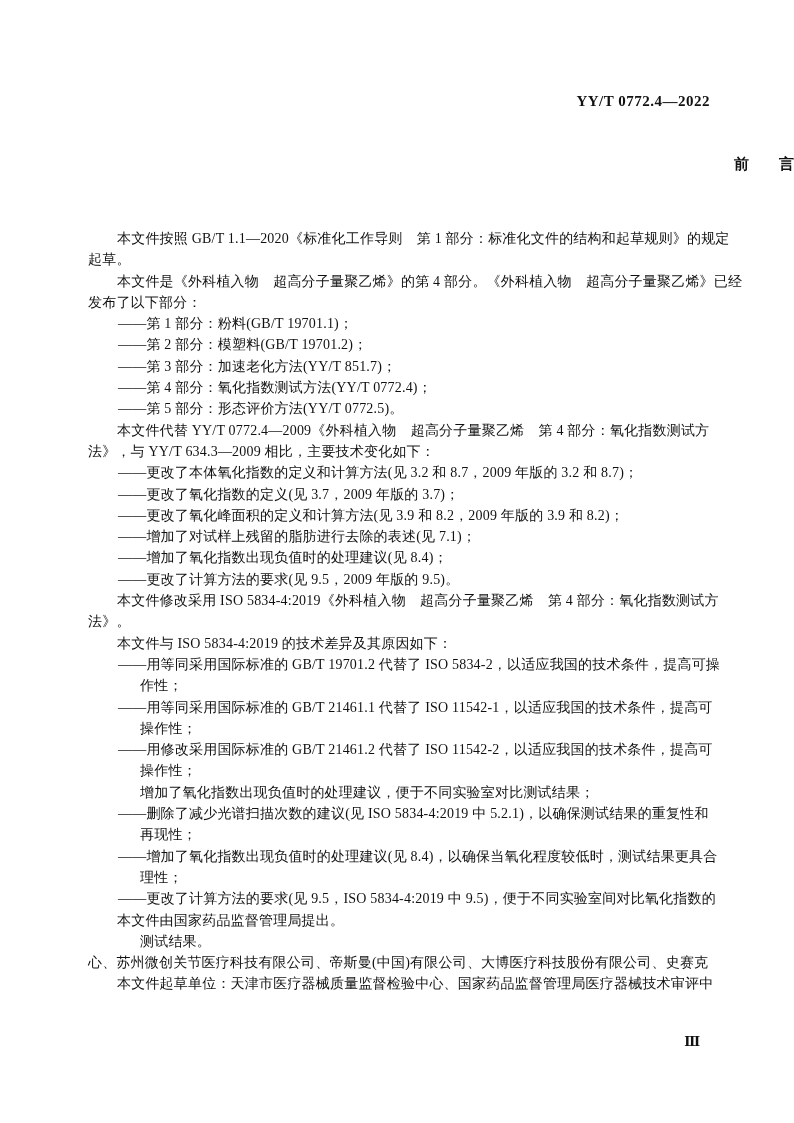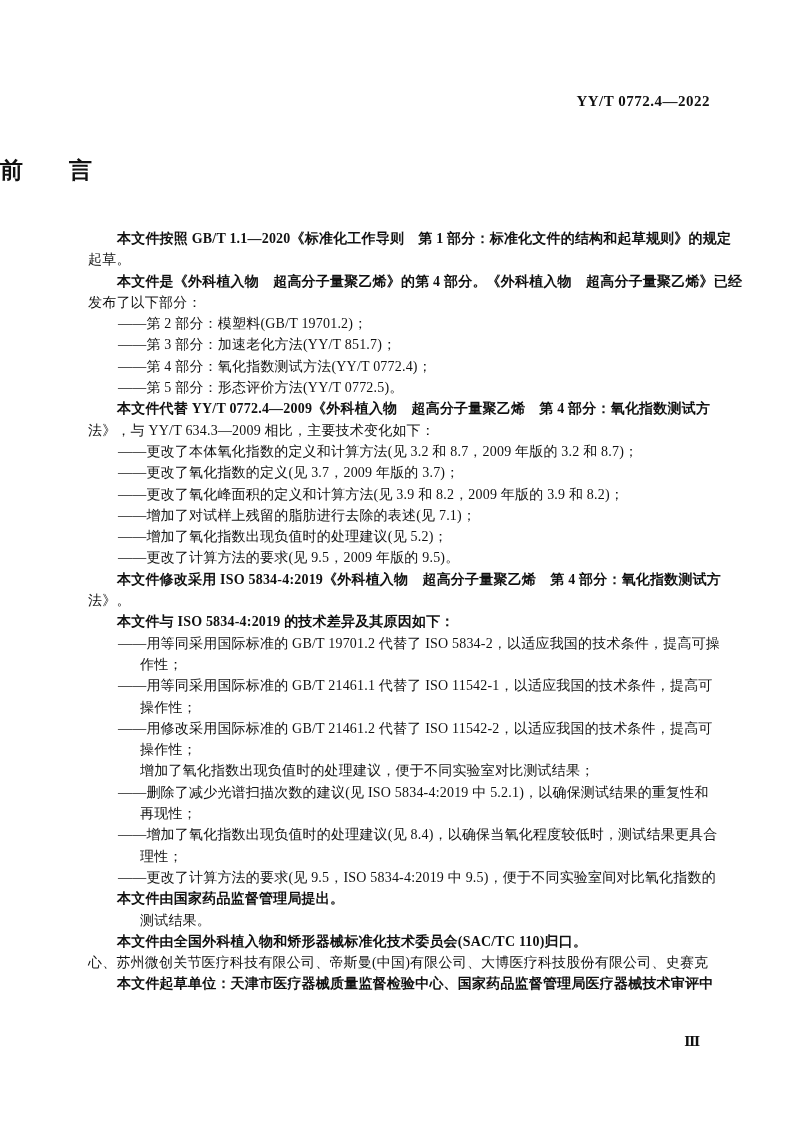--- a/index.html
+++ b/index.html
@@ -25,40 +25,40 @@
     font-size: 15px;
     font-weight: bold;
     letter-spacing: 0.5px;
     font-family: "Liberation Serif", "DejaVu Serif", serif;
   }
   .foreword-title {
     position: absolute;
     top: 155px;
     left: 0;
     width: 100%;
-    text-align: left;
-    font-size: 23px;
+    text-align: right;
+    font-size: 15px;
     font-weight: bold;
     font-family: "Liberation Sans", "DejaVu Sans", sans-serif;
     white-space: pre;
   }
   .body-text {
     position: absolute;
     top: 228px;
     left: 88px;
     width: 622px;
   }
   .line {
     height: 21.3px;
     line-height: 21.3px;
     font-size: 14px;
     white-space: pre;
     letter-spacing: 0.2px;
   }
-  .para-first { padding-left: 29px; font-weight: bold; }
+  .para-first { padding-left: 29px; }
   .para-rest  { padding-left: 0; }
   .item-first { padding-left: 30px; }
   .item-rest  { padding-left: 52px; }
   .page-number {
     position: absolute;
     top: 1034px;
     left: 0;
     width: 700px;
     text-align: right;
     font-size: 13px;
@@ -69,47 +69,47 @@
 <body>
 
 <div class="page">
   <div class="doc-code">YY/T 0772.4—2022</div>
   <div class="foreword-title">前　　言</div>
   <div class="body-text">
       <div class="line para-first">本文件按照 GB/T 1.1—2020《标准化工作导则　第 1 部分：标准化文件的结构和起草规则》的规定</div>
       <div class="line para-rest">起草。</div>
       <div class="line para-first">本文件是《外科植入物　超高分子量聚乙烯》的第 4 部分。《外科植入物　超高分子量聚乙烯》已经</div>
       <div class="line para-rest">发布了以下部分：</div>
+      <div class="line item-first">——第 1 部分：粉料(GB/T 19701.1)；</div>
       <div class="line item-first">——第 2 部分：模塑料(GB/T 19701.2)；</div>
       <div class="line item-first">——第 3 部分：加速老化方法(YY/T 851.7)；</div>
       <div class="line item-first">——第 4 部分：氧化指数测试方法(YY/T 0772.4)；</div>
       <div class="line item-first">——第 5 部分：形态评价方法(YY/T 0772.5)。</div>
       <div class="line para-first">本文件代替 YY/T 0772.4—2009《外科植入物　超高分子量聚乙烯　第 4 部分：氧化指数测试方</div>
       <div class="line para-rest">法》，与 YY/T 634.3—2009 相比，主要技术变化如下：</div>
       <div class="line item-first">——更改了本体氧化指数的定义和计算方法(见 3.2 和 8.7，2009 年版的 3.2 和 8.7)；</div>
       <div class="line item-first">——更改了氧化指数的定义(见 3.7，2009 年版的 3.7)；</div>
       <div class="line item-first">——更改了氧化峰面积的定义和计算方法(见 3.9 和 8.2，2009 年版的 3.9 和 8.2)；</div>
       <div class="line item-first">——增加了对试样上残留的脂肪进行去除的表述(见 7.1)；</div>
-      <div class="line item-first">——增加了氧化指数出现负值时的处理建议(见 5.2)；</div>
+      <div class="line item-first">——增加了氧化指数出现负值时的处理建议(见 8.4)；</div>
       <div class="line item-first">——更改了计算方法的要求(见 9.5，2009 年版的 9.5)。</div>
       <div class="line para-first">本文件修改采用 ISO 5834-4:2019《外科植入物　超高分子量聚乙烯　第 4 部分：氧化指数测试方</div>
       <div class="line para-rest">法》。</div>
       <div class="line para-first">本文件与 ISO 5834-4:2019 的技术差异及其原因如下：</div>
       <div class="line item-first">——用等同采用国际标准的 GB/T 19701.2 代替了 ISO 5834-2，以适应我国的技术条件，提高可操</div>
       <div class="line item-rest">作性；</div>
       <div class="line item-first">——用等同采用国际标准的 GB/T 21461.1 代替了 ISO 11542-1，以适应我国的技术条件，提高可</div>
       <div class="line item-rest">操作性；</div>
       <div class="line item-first">——用修改采用国际标准的 GB/T 21461.2 代替了 ISO 11542-2，以适应我国的技术条件，提高可</div>
       <div class="line item-rest">操作性；</div>
       <div class="line item-rest">增加了氧化指数出现负值时的处理建议，便于不同实验室对比测试结果；</div>
       <div class="line item-first">——删除了减少光谱扫描次数的建议(见 ISO 5834-4:2019 中 5.2.1)，以确保测试结果的重复性和</div>
       <div class="line item-rest">再现性；</div>
       <div class="line item-first">——增加了氧化指数出现负值时的处理建议(见 8.4)，以确保当氧化程度较低时，测试结果更具合</div>
       <div class="line item-rest">理性；</div>
       <div class="line item-first">——更改了计算方法的要求(见 9.5，ISO 5834-4:2019 中 9.5)，便于不同实验室间对比氧化指数的</div>
       <div class="line para-first">本文件由国家药品监督管理局提出。</div>
       <div class="line item-rest">测试结果。</div>
-      <div class="line para-first">本文件由全国外科植入物和矫形器械标准化技术委员会(SAC/TC 110)归口。</div>
       <div class="line para-rest">心、苏州微创关节医疗科技有限公司、帝斯曼(中国)有限公司、大博医疗科技股份有限公司、史赛克</div>
       <div class="line para-first">本文件起草单位：天津市医疗器械质量监督检验中心、国家药品监督管理局医疗器械技术审评中</div>
     </div>
   <div class="page-number">Ⅲ</div>
 </div>
 
 </body></html>

